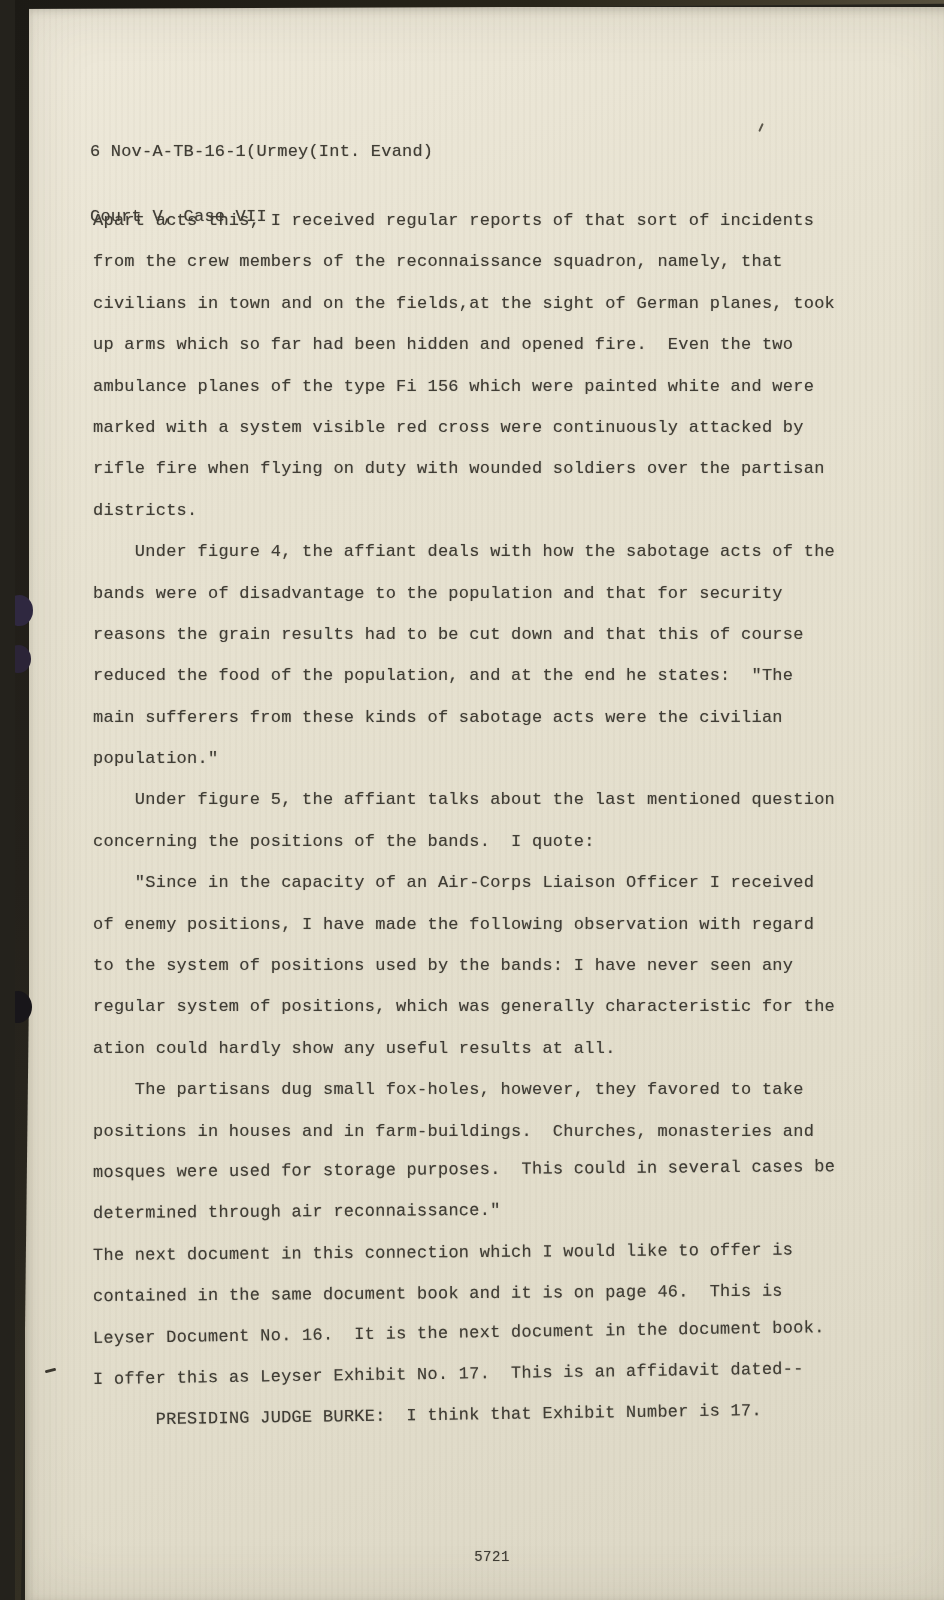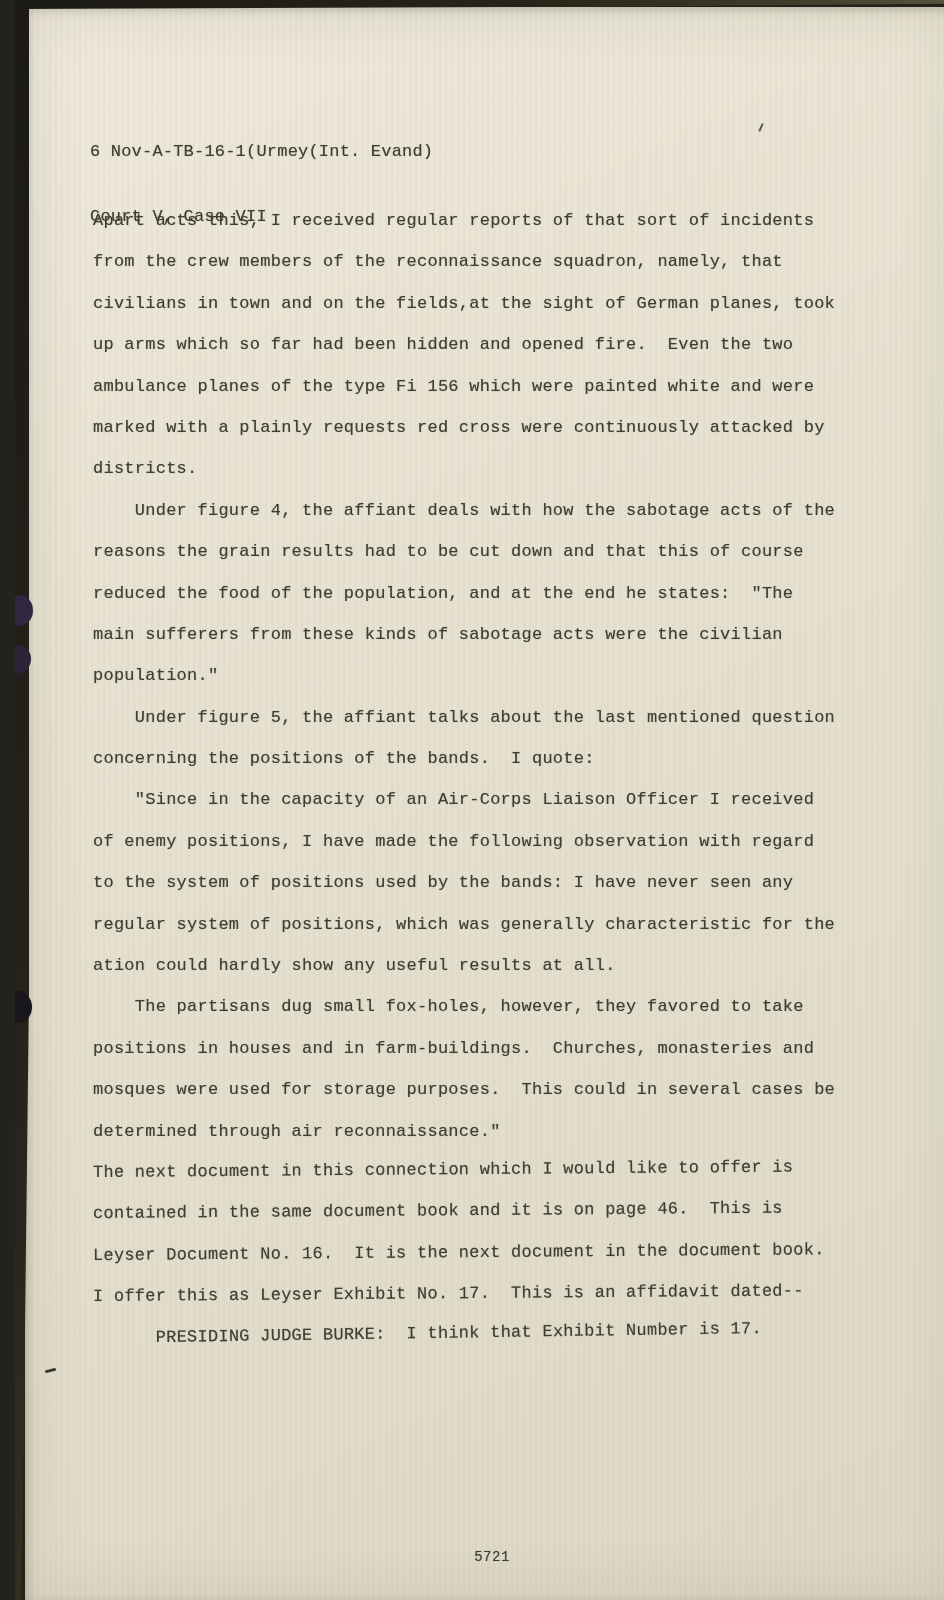--- a/index.html
+++ b/index.html
@@ -62,23 +62,25 @@
     <div class="header ink">
       <div>6 Nov-A-TB-16-1(Urmey(Int. Evand)</div>
       <div>Court V, Case VII</div>
     </div>
     <div class="body-block ink" id="body-lines">
         <div class="line">Apart acts this, I received regular reports of that sort of incidents</div>
         <div class="line">from the crew members of the reconnaissance squadron, namely, that</div>
         <div class="line">civilians in town and on the fields,at the sight of German planes, took</div>
         <div class="line">up arms which so far had been hidden and opened fire.  Even the two</div>
         <div class="line">ambulance planes of the type Fi 156 which were painted white and were</div>
-        <div class="line">marked with a plainly requests red cross were continuously attacked by</div>
+        <div class="line">marked with a system visible red cross were continuously attacked by</div>
+        <div class="line">rifle fire when flying on duty with wounded soldiers over the partisan</div>
         <div class="line">districts.</div>
         <div class="line">    Under figure 4, the affiant deals with how the sabotage acts of the</div>
+        <div class="line">bands were of disadvantage to the population and that for security</div>
         <div class="line">reasons the grain results had to be cut down and that this of course</div>
         <div class="line">reduced the food of the population, and at the end he states:  "The</div>
         <div class="line">main sufferers from these kinds of sabotage acts were the civilian</div>
         <div class="line">population."</div>
         <div class="line">    Under figure 5, the affiant talks about the last mentioned question</div>
         <div class="line">concerning the positions of the bands.  I quote:</div>
         <div class="line">    "Since in the capacity of an Air-Corps Liaison Officer I received</div>
         <div class="line">of enemy positions, I have made the following observation with regard</div>
         <div class="line">to the system of positions used by the bands: I have never seen any</div>
         <div class="line">regular system of positions, which was generally characteristic for the</div>

